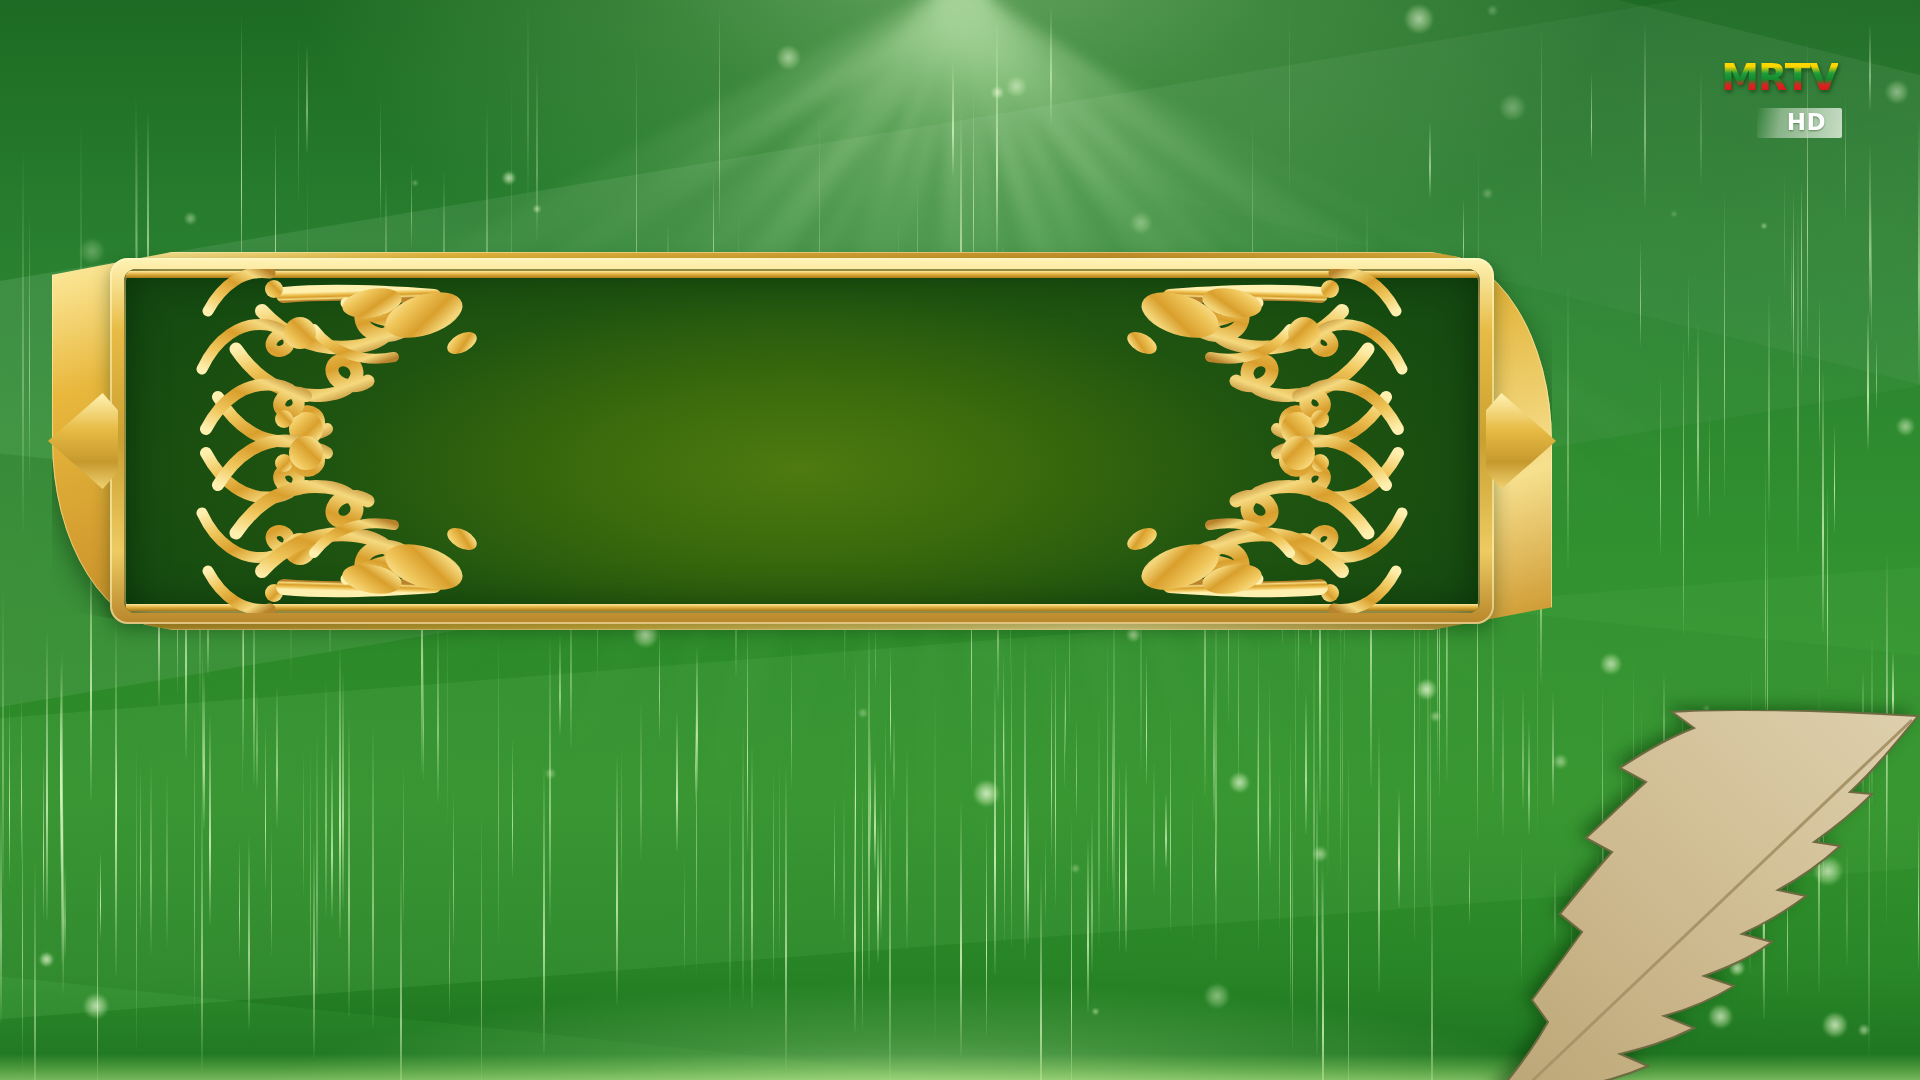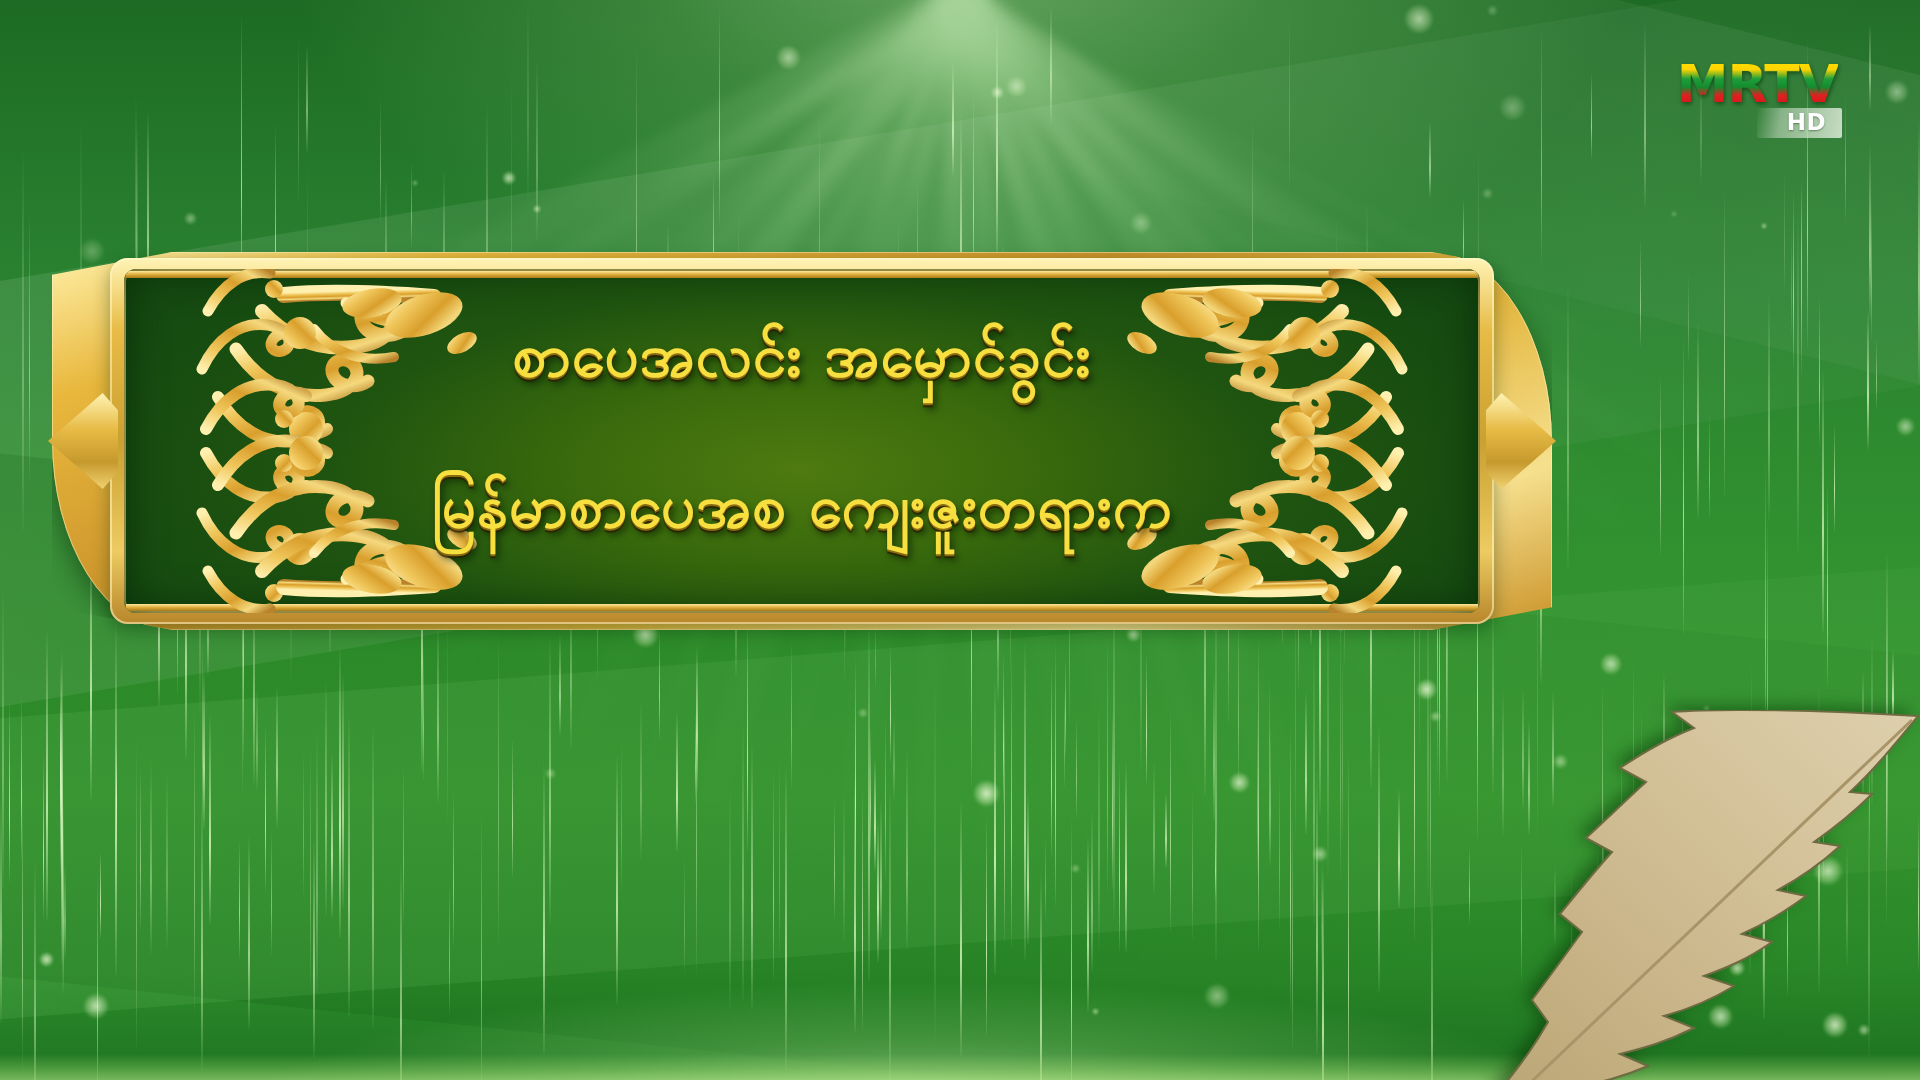--- a/index.html
+++ b/index.html
@@ -53,21 +53,21 @@
   .bottom-glow { position:absolute; left:0; right:0; bottom:0; height:190px; pointer-events:none;
     background:radial-gradient(ellipse 900px 170px at 48% 115%, rgba(225,255,190,.55) 0%, rgba(180,240,150,.22) 42%, rgba(140,220,120,0) 75%); }
   .bottom-bar { position:absolute; left:0; right:0; bottom:0; height:26px; pointer-events:none;
     background:linear-gradient(180deg, rgba(120,200,90,0) 0%, rgba(160,220,110,.35) 55%, rgba(190,240,140,.55) 100%); }
 
   
   #logo { position:absolute; right:78px; top:58px; width:200px; height:92px; z-index:40; }
   .logo-word {
     position:absolute; right:4px; top:0;
     font-family:"DejaVu Sans","Liberation Sans",sans-serif;
-    font-size:52px; font-weight:bold; letter-spacing:-1px; line-height:1;
+    font-size:38px; font-weight:bold; letter-spacing:-1px; line-height:1;
     background:linear-gradient(180deg,
        #ffe000 0%, #ffd500 22%,
        #1f9e3a 40%, #138c2e 56%,
        #e02020 72%, #cc1414 100%);
     -webkit-background-clip:text; background-clip:text;
     -webkit-text-fill-color:transparent; color:transparent;
     filter:drop-shadow(1px 2px 2px rgba(0,40,0,.55));
   }
   .logo-hd-wrap { position:absolute; right:0px; top:50px; padding:3px 16px 4px 30px;
     background:linear-gradient(100deg, rgba(210,225,205,0) 0%, rgba(205,222,200,.55) 28%, rgba(212,228,208,.92) 100%);
@@ -702,24 +702,20 @@
             <ellipse cx="206" cy="26" rx="30" ry="14" transform="rotate(-10 206 26)"></ellipse>
             <circle cx="140" cy="152" r="17"></circle>
               <circle cx="118" cy="186" r="9"></circle>
             <circle cx="134" cy="272" r="16"></circle>
               <circle cx="108" cy="316" r="9"></circle>
             <ellipse cx="296" cy="66" rx="16" ry="9" transform="rotate(-28 296 66)"></ellipse>
           </g>
         </svg>
       </div>
 
-      <div class="title-block">
-        <div class="title-line l1">စာပေအလင်း အမှောင်ခွင်း</div>
-        <div class="title-line l2">မြန်မာစာပေအစ ကျေးဇူးတရားက</div>
-      </div>
     </div>
   </div>
 
   <svg id="feather" viewBox="0 0 520 400">
     <defs>
       <linearGradient id="fth" x1="0" y1="1" x2="1" y2="0">
         <stop offset="0%" stop-color="#b9a473"></stop>
         <stop offset="45%" stop-color="#cdb98e"></stop>
         <stop offset="100%" stop-color="#ded0ad"></stop>
       </linearGradient>

